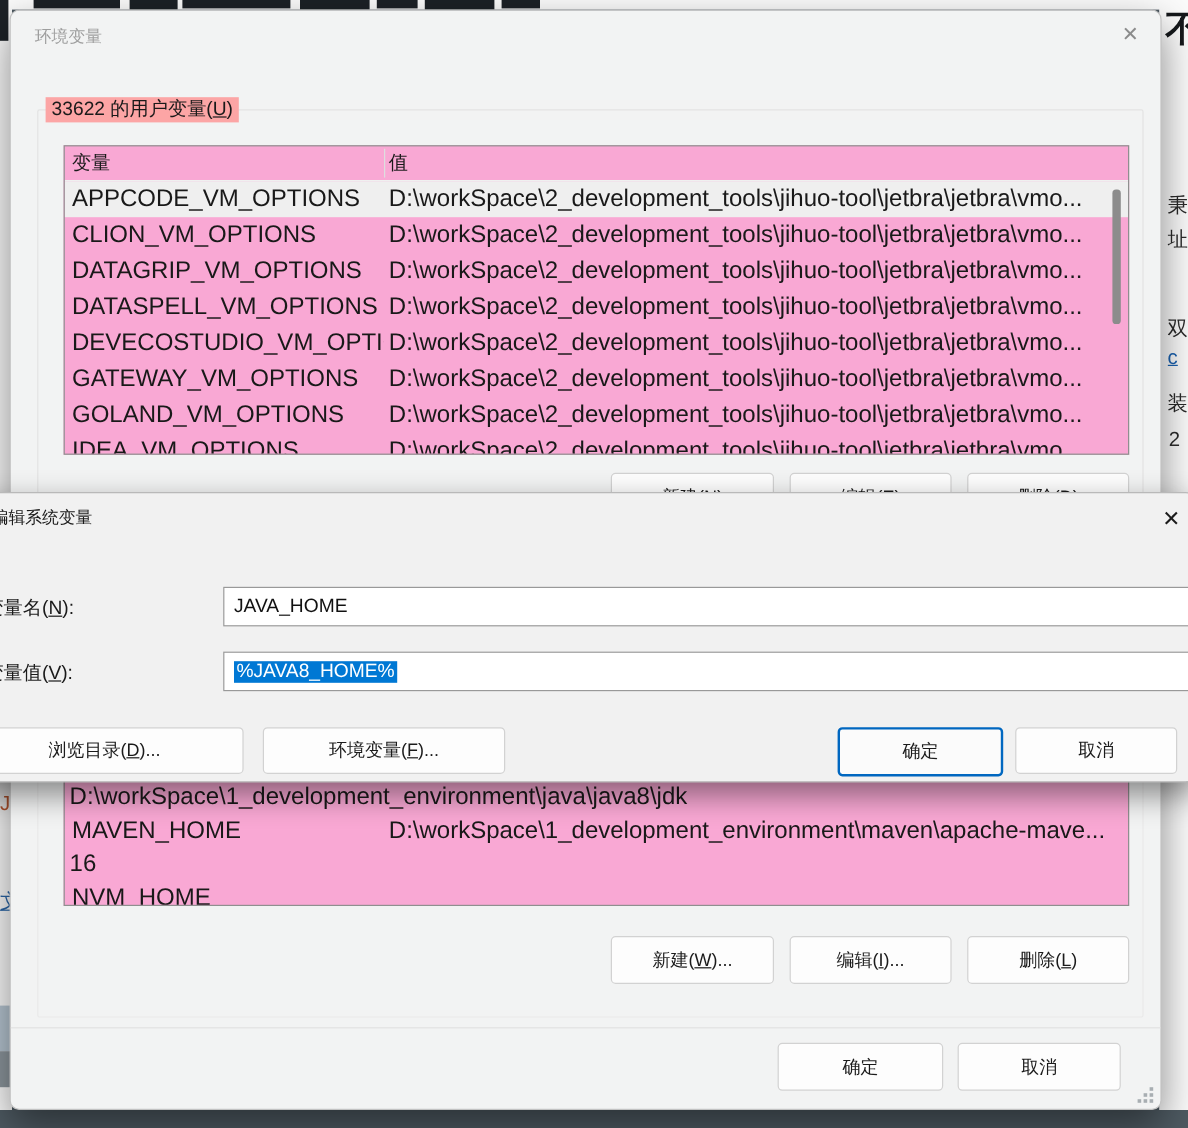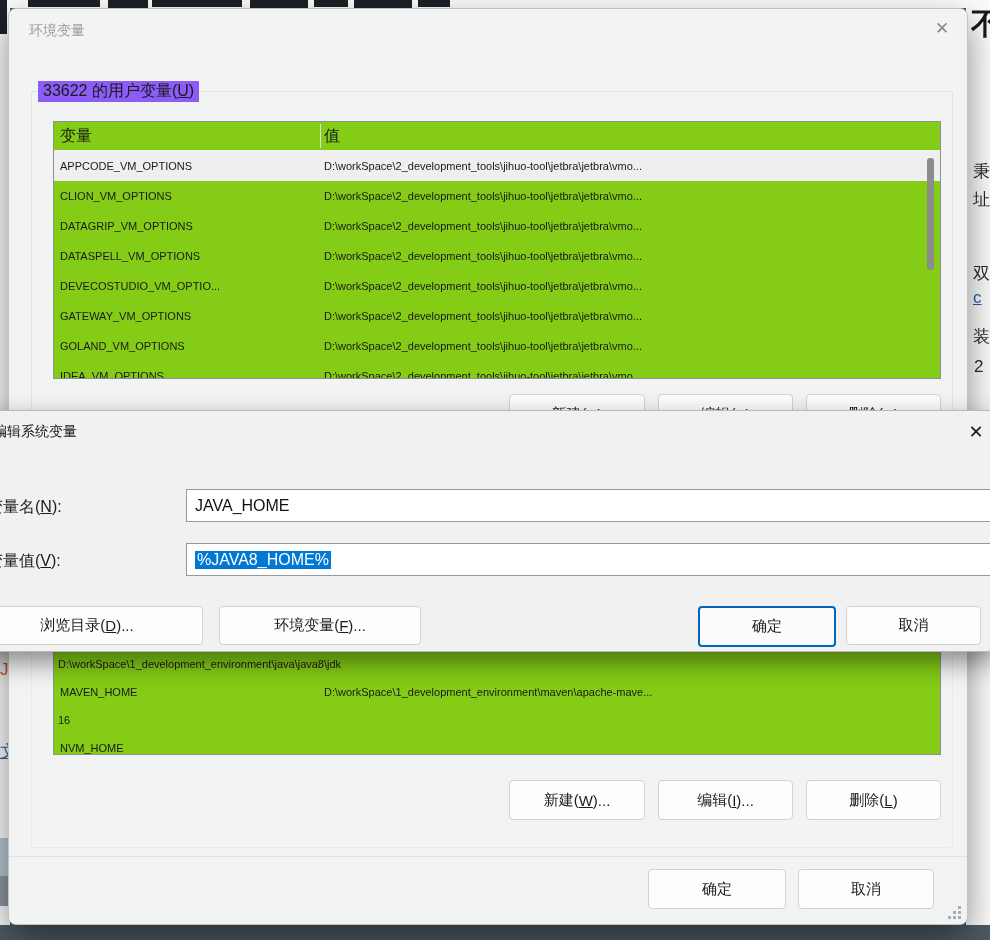--- a/index.html
+++ b/index.html
@@ -29,32 +29,32 @@
   .dlg-title{position:absolute;left:20px;top:13px;font-size:14px;color:#9e9e9e}
   .close{position:absolute;width:22px;height:22px;display:flex;align-items:center;justify-content:center;
     font-size:17px;color:#8b8b8b;cursor:default}
   #env-close{right:14px;top:8px}
   #edit-close{left:1000px;top:10px;color:#1b1b1b;font-size:18px}
   #edit-title{left:28px;top:12px;color:#191919}
   
   .gbox{position:absolute;border:1px solid #e3e3e3;border-radius:2px}
   #gb-user{left:22px;top:82px;width:920px;height:358px}
   #gb-sys{left:22px;top:550px;width:920px;height:287px;border-color:#e9e9e9}
-  .gbox-label{position:absolute;left:6px;top:-11px;background:#8b5cf6;padding:0 5px;
+  .gbox-label{position:absolute;left:6px;top:-11px;background:#fca5a5;padding:0 5px;
     font-size:16px;color:#1a1a1a;white-space:nowrap}
   
-  .tbl{position:absolute;background:#84cc16;border:1px solid #8f8f8f;overflow:hidden}
+  .tbl{position:absolute;background:#f9a8d4;border:1px solid #8f8f8f;overflow:hidden}
   #user-table{left:44px;top:112px;width:886px;height:256px}
   #sys-table{left:44px;top:581px;width:886px;height:163px}
   .thead{height:28px;display:flex;align-items:center;font-size:16px;color:#1a1a1a;
     position:relative;border-bottom:1px solid #f0f0f0}
   .th-name{padding-left:6px;width:260px;flex:none}
   .th-val{padding-left:4px;flex:1}
   .hsep{position:absolute;left:266px;top:2px;bottom:2px;width:1px;background:#dedede}
-  .trow{height:30px;display:flex;align-items:center;font-size:11px;color:#191919;white-space:nowrap}
+  .trow{height:30px;display:flex;align-items:center;font-size:20px;color:#191919;white-space:nowrap}
   .trow.hot{background:#efefef}
   .trow2{height:28px}
   .tname{padding-left:6px;width:260px;flex:none;overflow:hidden}
   .tval{padding-left:4px;flex:1;overflow:hidden}
   .filler{height:59px}
   .scroll-thumb{position:absolute;right:6px;top:36px;width:7px;height:112px;background:#8c8c8c;border-radius:3px}
   
   .btn{position:absolute;height:38px;background:#fdfdfd;border:1px solid #d2d2d2;border-radius:4px;
     display:flex;align-items:center;justify-content:center;font-size:15px;color:#1b1b1b;cursor:default;white-space:nowrap}
   .btn.default{border:2px solid #0067c0;background:#fbfbfb}

